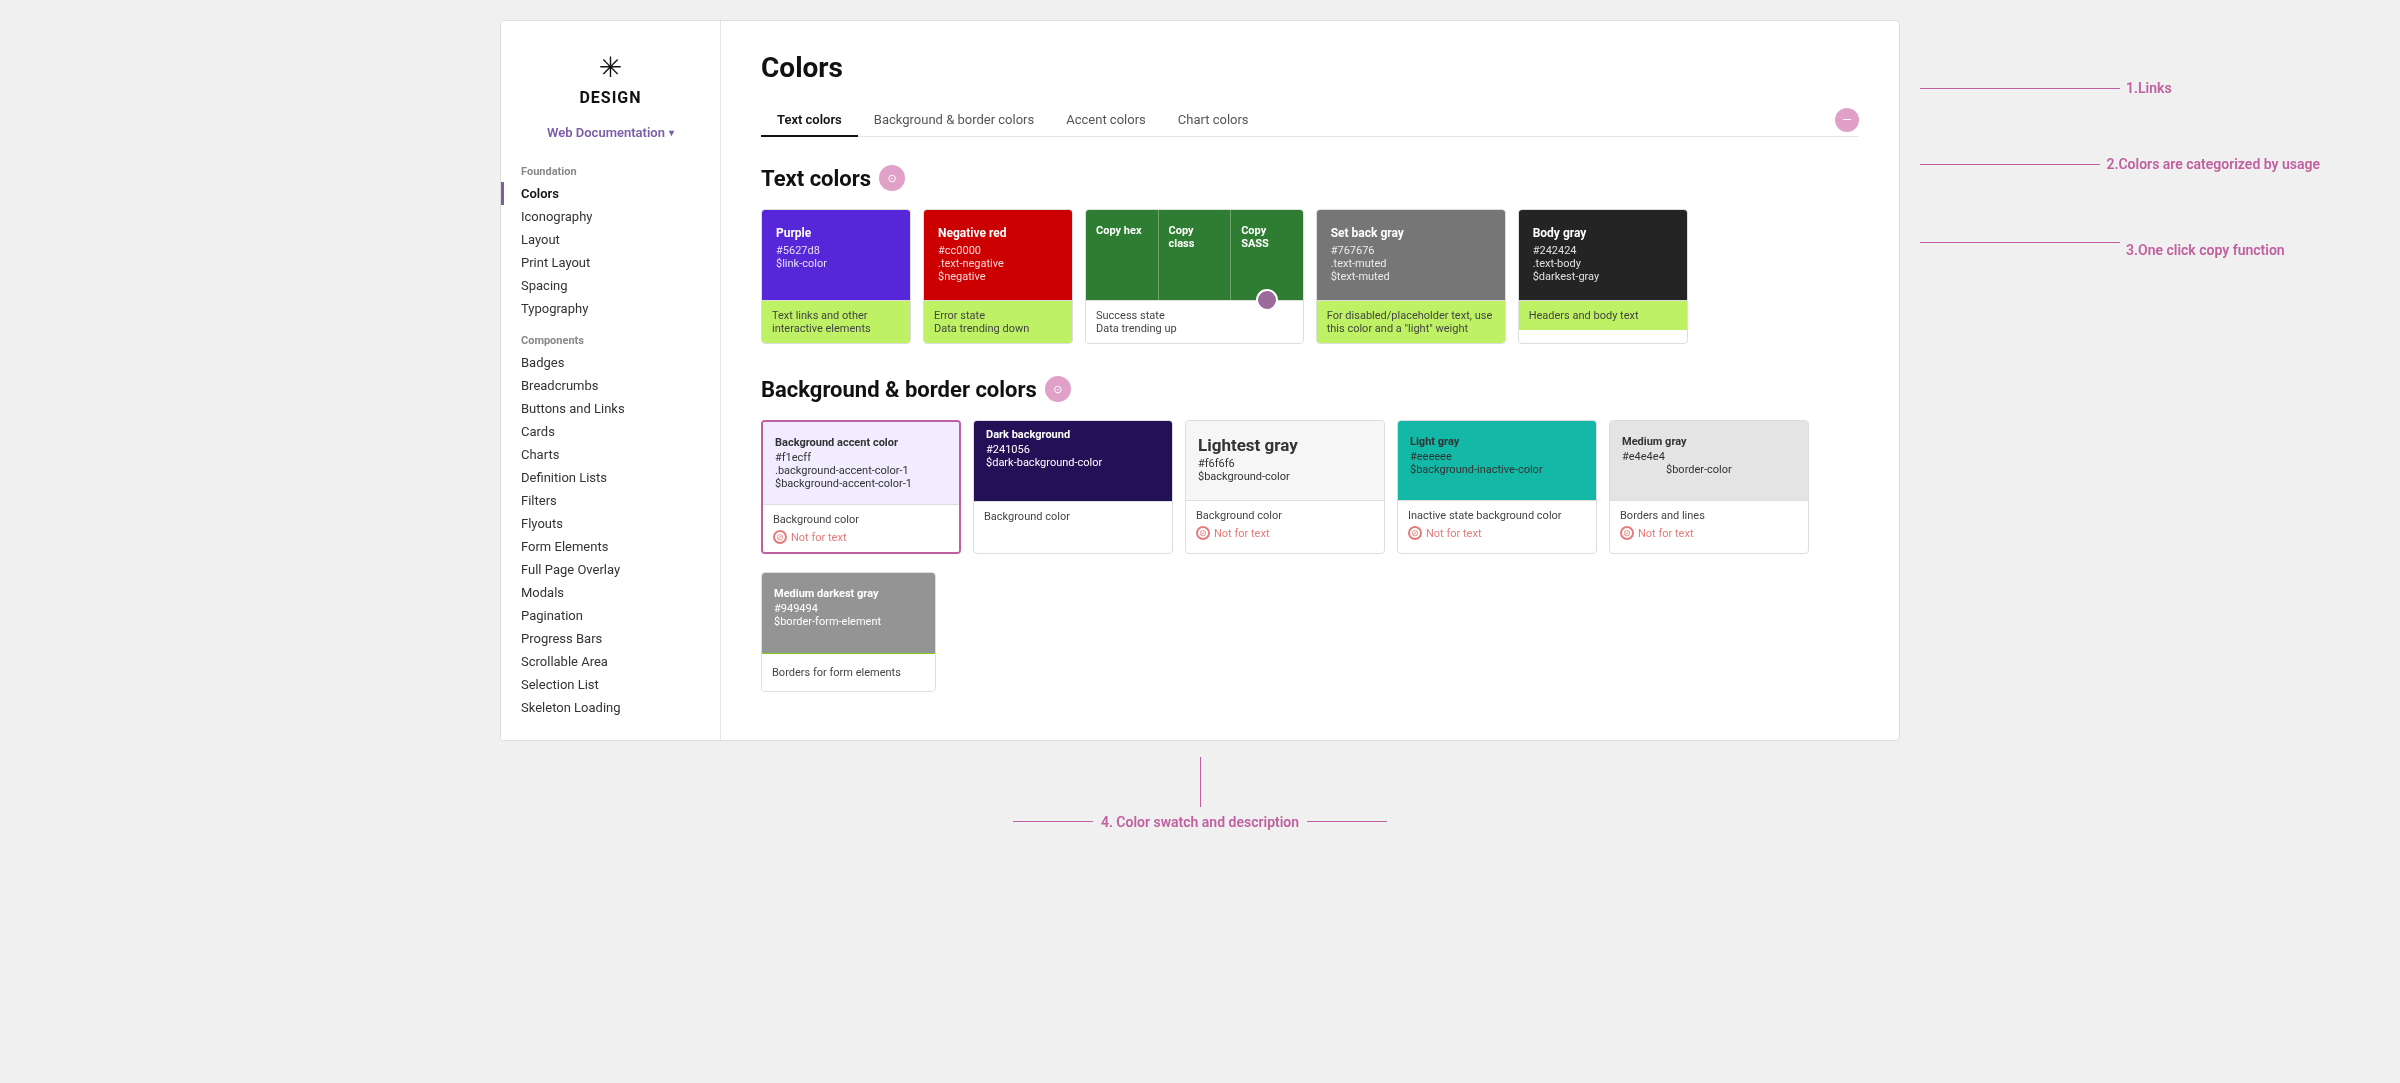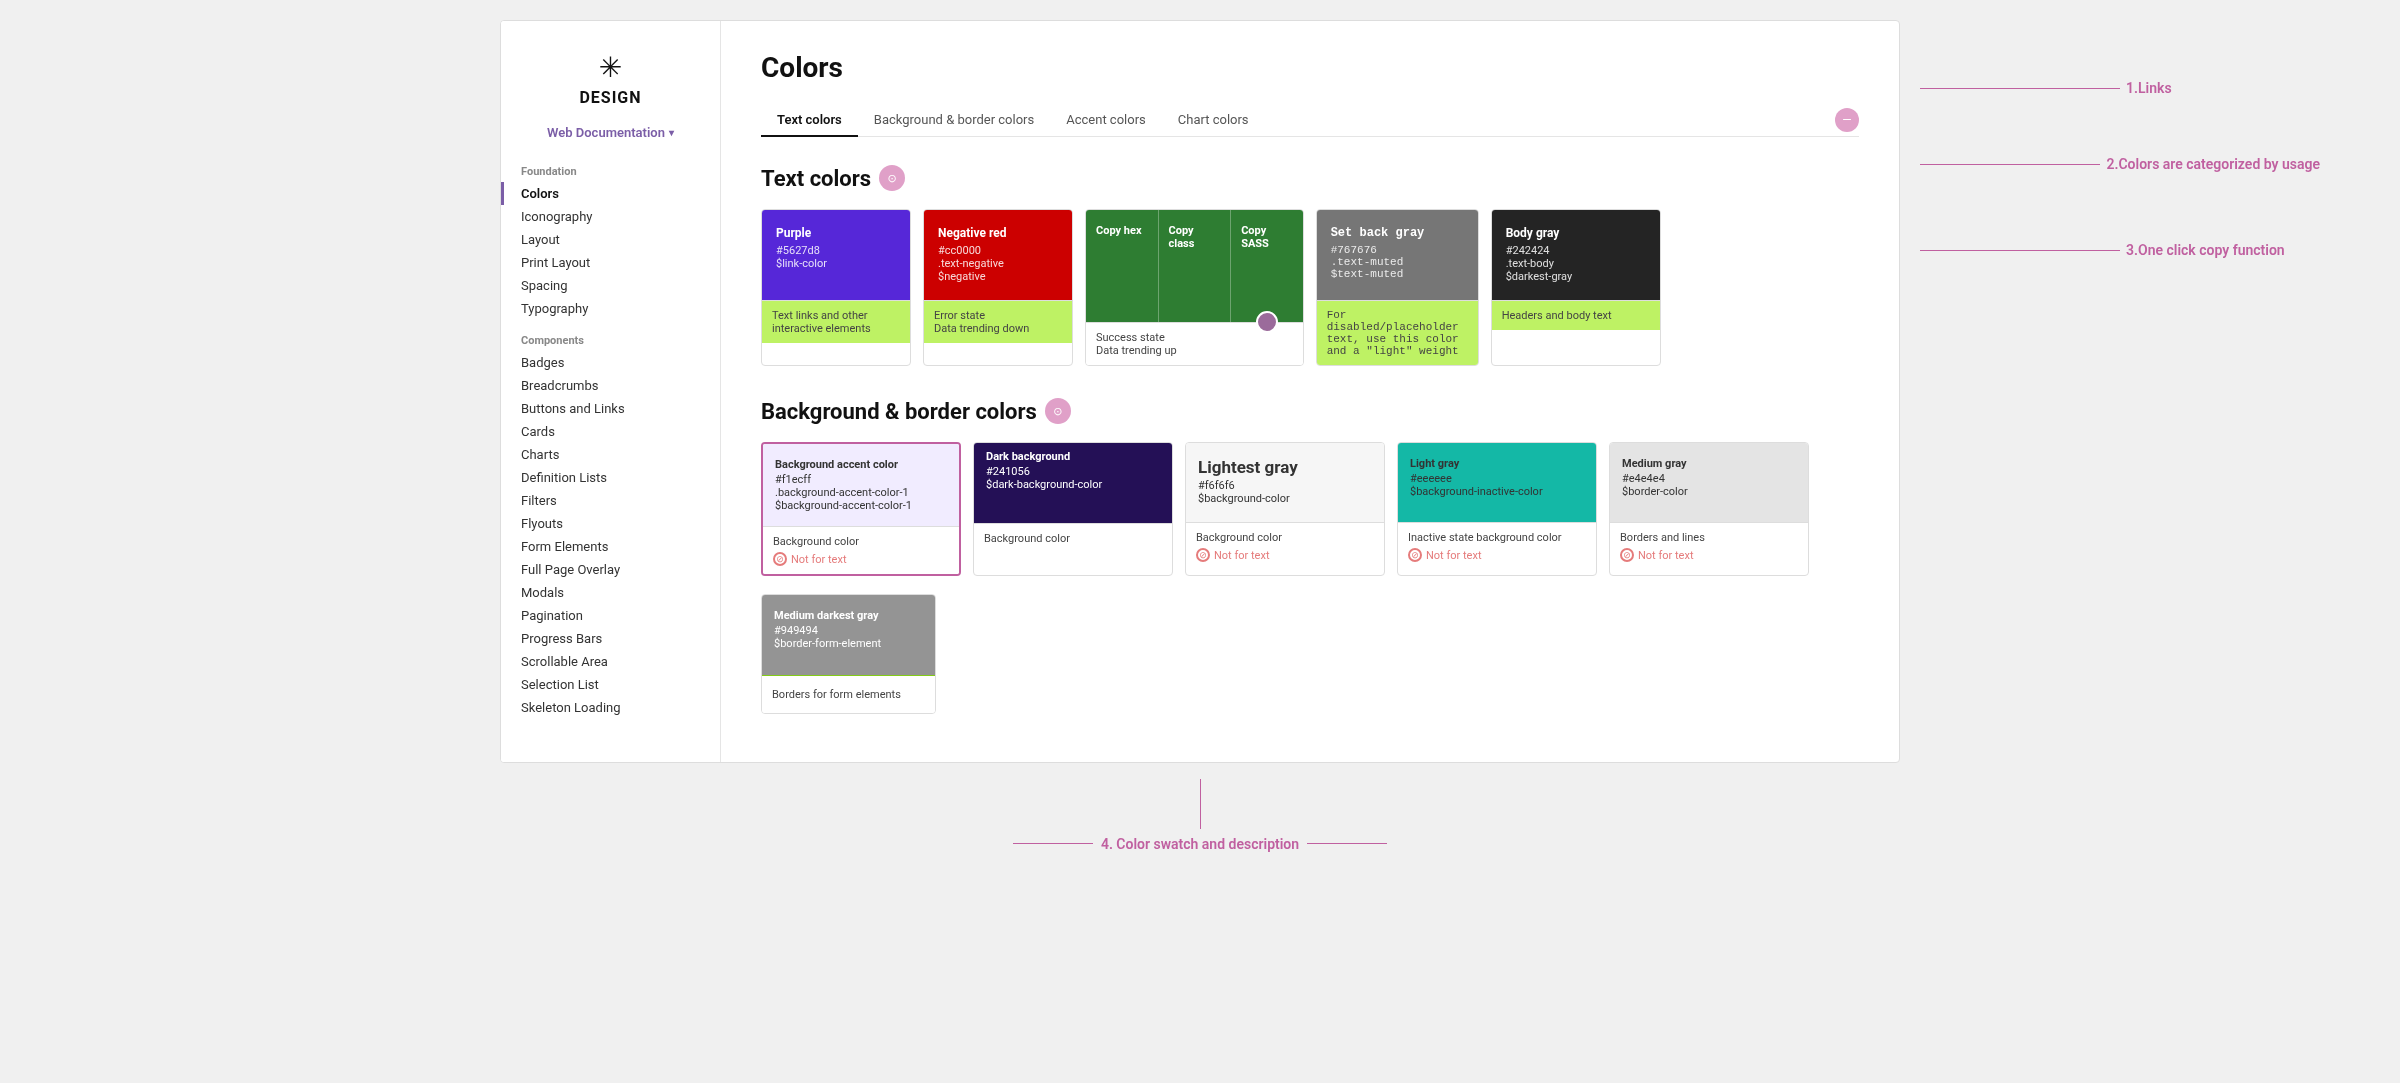--- a/index.html
+++ b/index.html
@@ -328,21 +328,21 @@
             <div style="flex:1; background:#2e7d32; padding:14px 10px; border-left:1px solid rgba(255,255,255,0.3); position:relative;">
               <span style="font-size:11px; font-weight:700; color:#fff; display:block;">Copy SASS</span>
               <div style="width:22px;height:22px;border-radius:50%;background:#9b6b9b;position:absolute;bottom:-11px;left:50%;transform:translateX(-50%);z-index:2;border:2px solid white;"></div>
             </div>
           </div>
           <div style="padding:8px 10px; background:#fff; border-top:1px solid #ddd; font-size:11px; color:#444;">
             Success state<br>Data trending up
           </div>
         </div>
 
-        <div class="swatch-card" style="width:163px;font-family:Liberation Mono, monospace;">
+        <div class="swatch-card" style="width:190px;">
           <div class="swatch-color" style="background:#767676;">
             <span class="swatch-name" style="color:#fff;">Set back gray</span>
             <span class="swatch-value" style="color:#fff;">#767676</span>
             <span class="swatch-value" style="color:#fff;">.text-muted</span>
             <span class="swatch-value" style="color:#fff;">$text-muted</span>
           </div>
           <div class="swatch-description">For disabled/placeholder text, use this color and a "light" weight</div>
         </div>
 
         <div class="swatch-card" style="width:170px;">
@@ -416,21 +416,21 @@
               <div class="not-for-text-icon">⊘</div>
               <span>Not for text</span>
             </div>
           </div>
         </div>
 
         <div style="border-radius:4px; overflow:hidden; border:1px solid #ddd; display:flex; flex-direction:column; min-width:160px; max-width:200px; flex:1;">
           <div style="background:#e4e4e4; padding:14px 12px; min-height:80px; border-bottom:1px solid #ddd;">
             <span style="font-size:11px; font-weight:700; color:#333; display:block; margin-bottom:2px;">Medium gray</span>
             <span style="font-size:11px; color:#333; display:block;">#e4e4e4</span>
-            <span style="font-size:11px; color:#333; display:block;">$border-color</span>
+            <span style="font-size:11px; color:#333; display:block;margin-left:44px;">$border-color</span>
           </div>
           <div style="padding:8px 10px; background:#fff; font-size:11px; color:#444;">
             Borders and lines
             <div class="not-for-text">
               <div class="not-for-text-icon">⊘</div>
               <span>Not for text</span>
             </div>
           </div>
         </div>
 
@@ -455,21 +455,21 @@
     <div style="display:flex; align-items:center; margin-bottom:60px;">
       <div style="width:200px; height:1px; background:#c060a0;"></div>
       <span style="font-size:14px; font-weight:600; color:#c060a0; margin-left:6px; white-space:nowrap;">1.Links</span>
     </div>
 
     <div style="display:flex; align-items:center; margin-bottom:70px;">
       <div style="width:200px; height:1px; background:#c060a0;"></div>
       <span style="font-size:14px; font-weight:600; color:#c060a0; margin-left:6px; white-space:nowrap;">2.Colors are categorized by usage</span>
     </div>
 
-    <div style="display:flex; align-items:center; margin-bottom:60px;">
+    <div style="display:flex; align-items:flex-start; margin-bottom:60px;">
       <div style="width:200px; height:1px; background:#c060a0;"></div>
       <span style="font-size:14px; font-weight:600; color:#c060a0; margin-left:6px; white-space:nowrap;">3.One click copy function</span>
     </div>
   </div>
 
   <div style="text-align:center; margin-top:16px; position:relative;">
     <div style="width:1px; height:50px; background:#c060a0; margin:0 auto;"></div>
     <div style="display:inline-flex; align-items:center; gap:8px; margin-top:6px;">
       <div style="width:80px; height:1px; background:#c060a0;"></div>
       <span style="font-size:14px; font-weight:600; color:#c060a0;">4. Color swatch and description</span>

